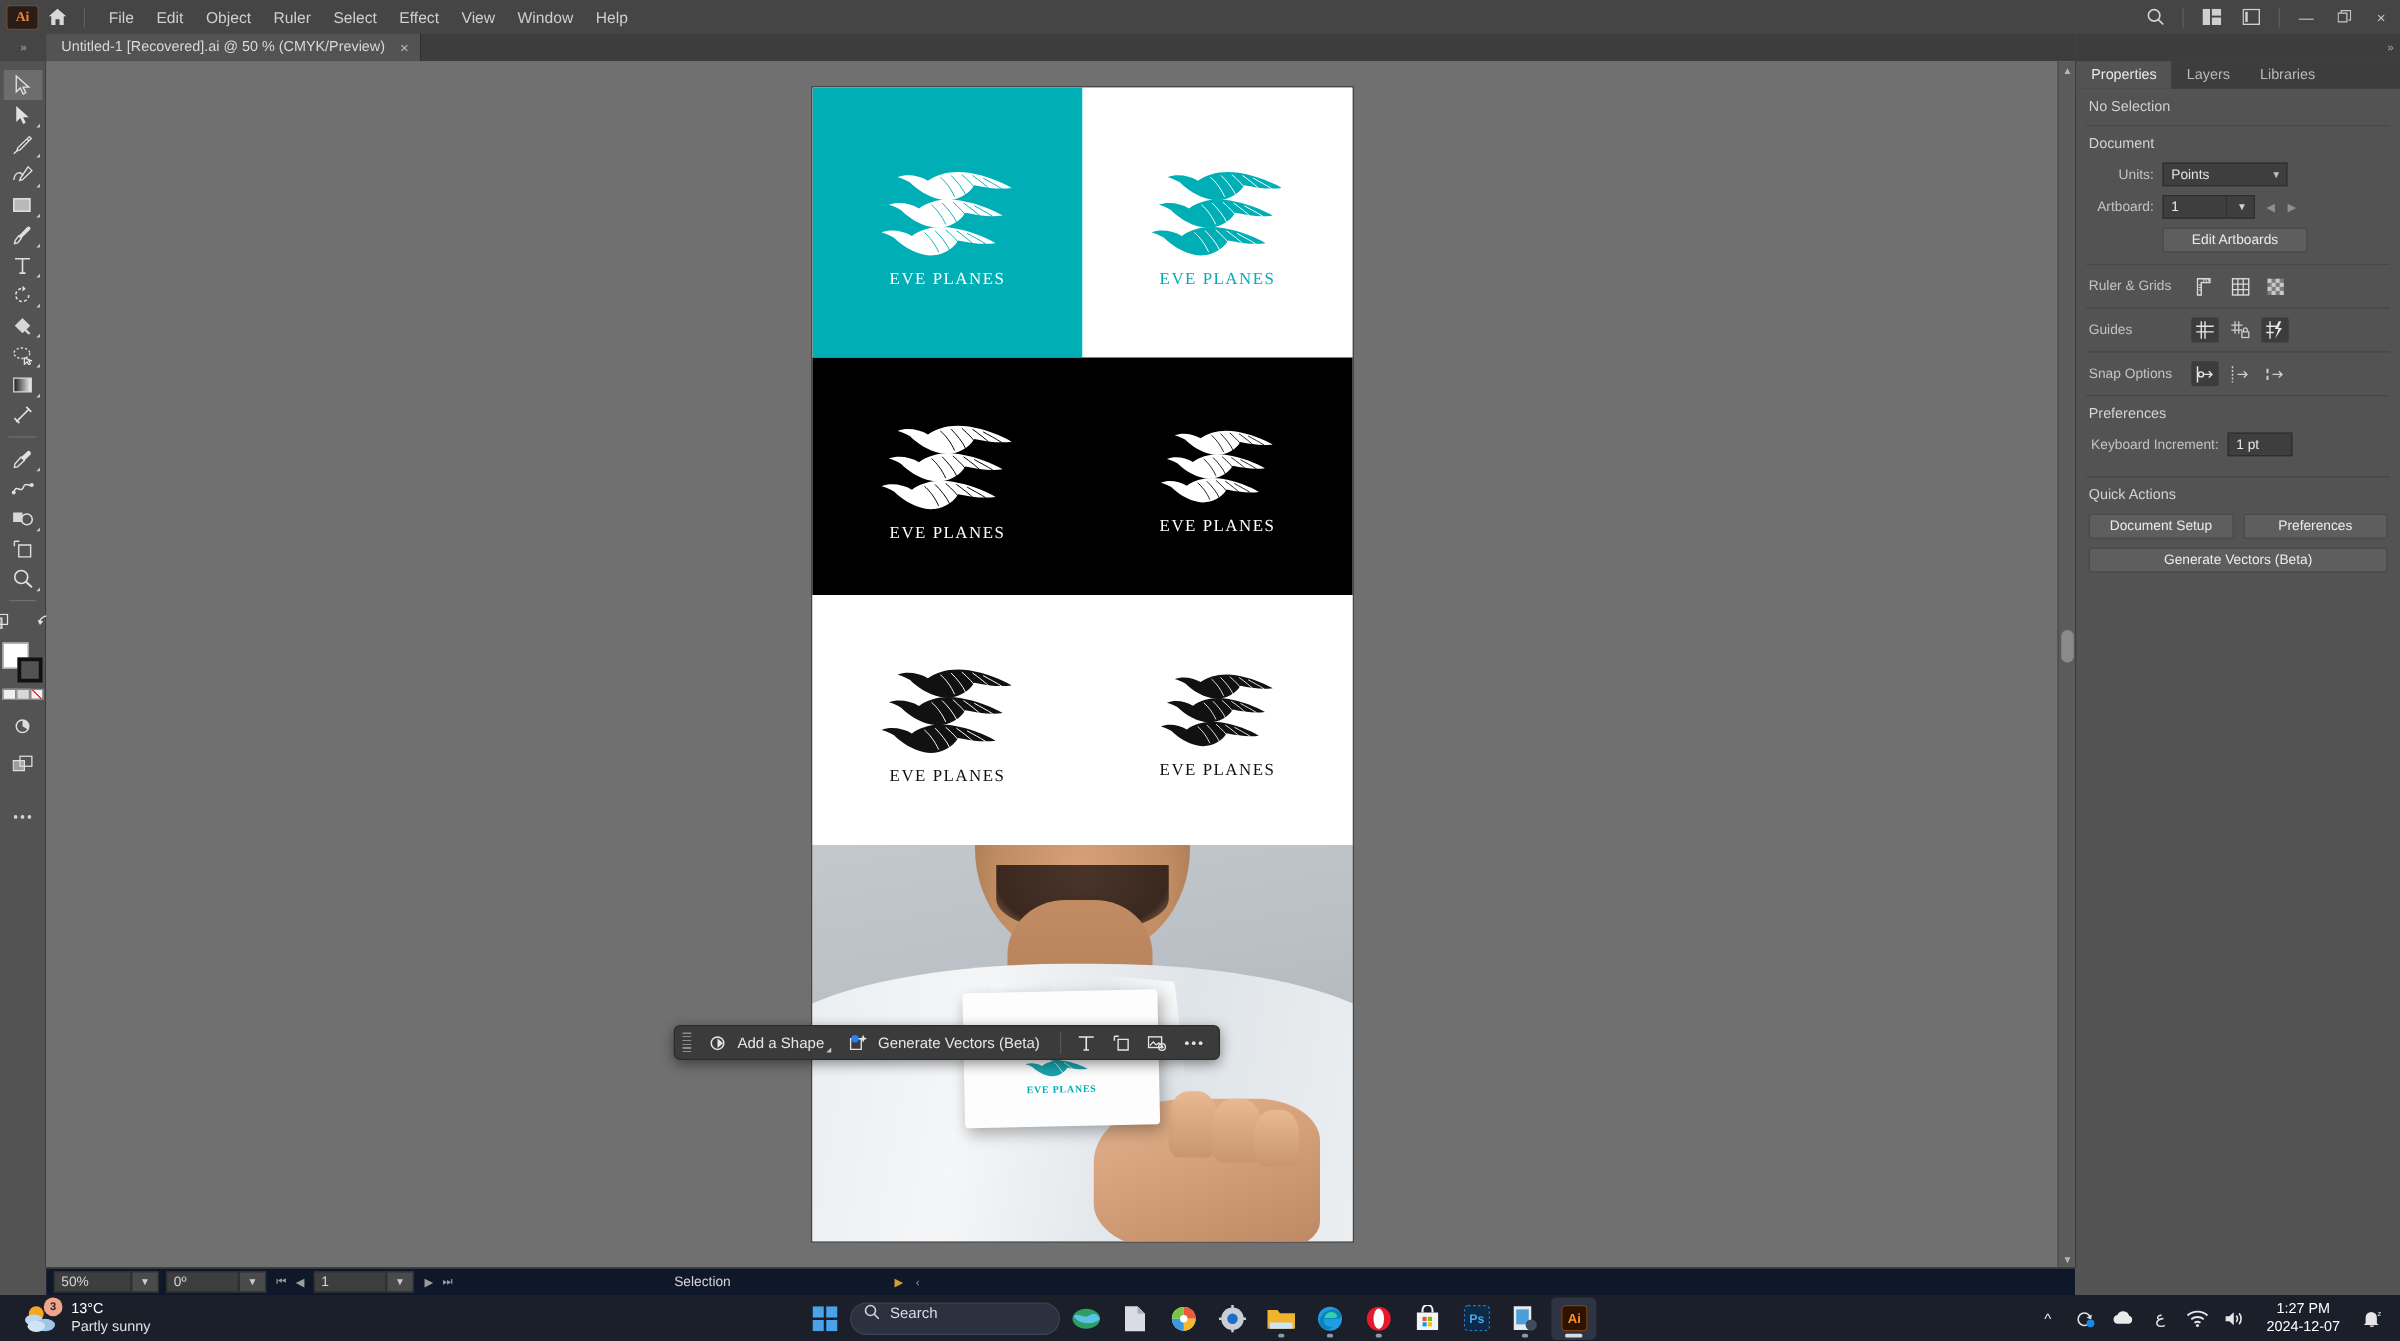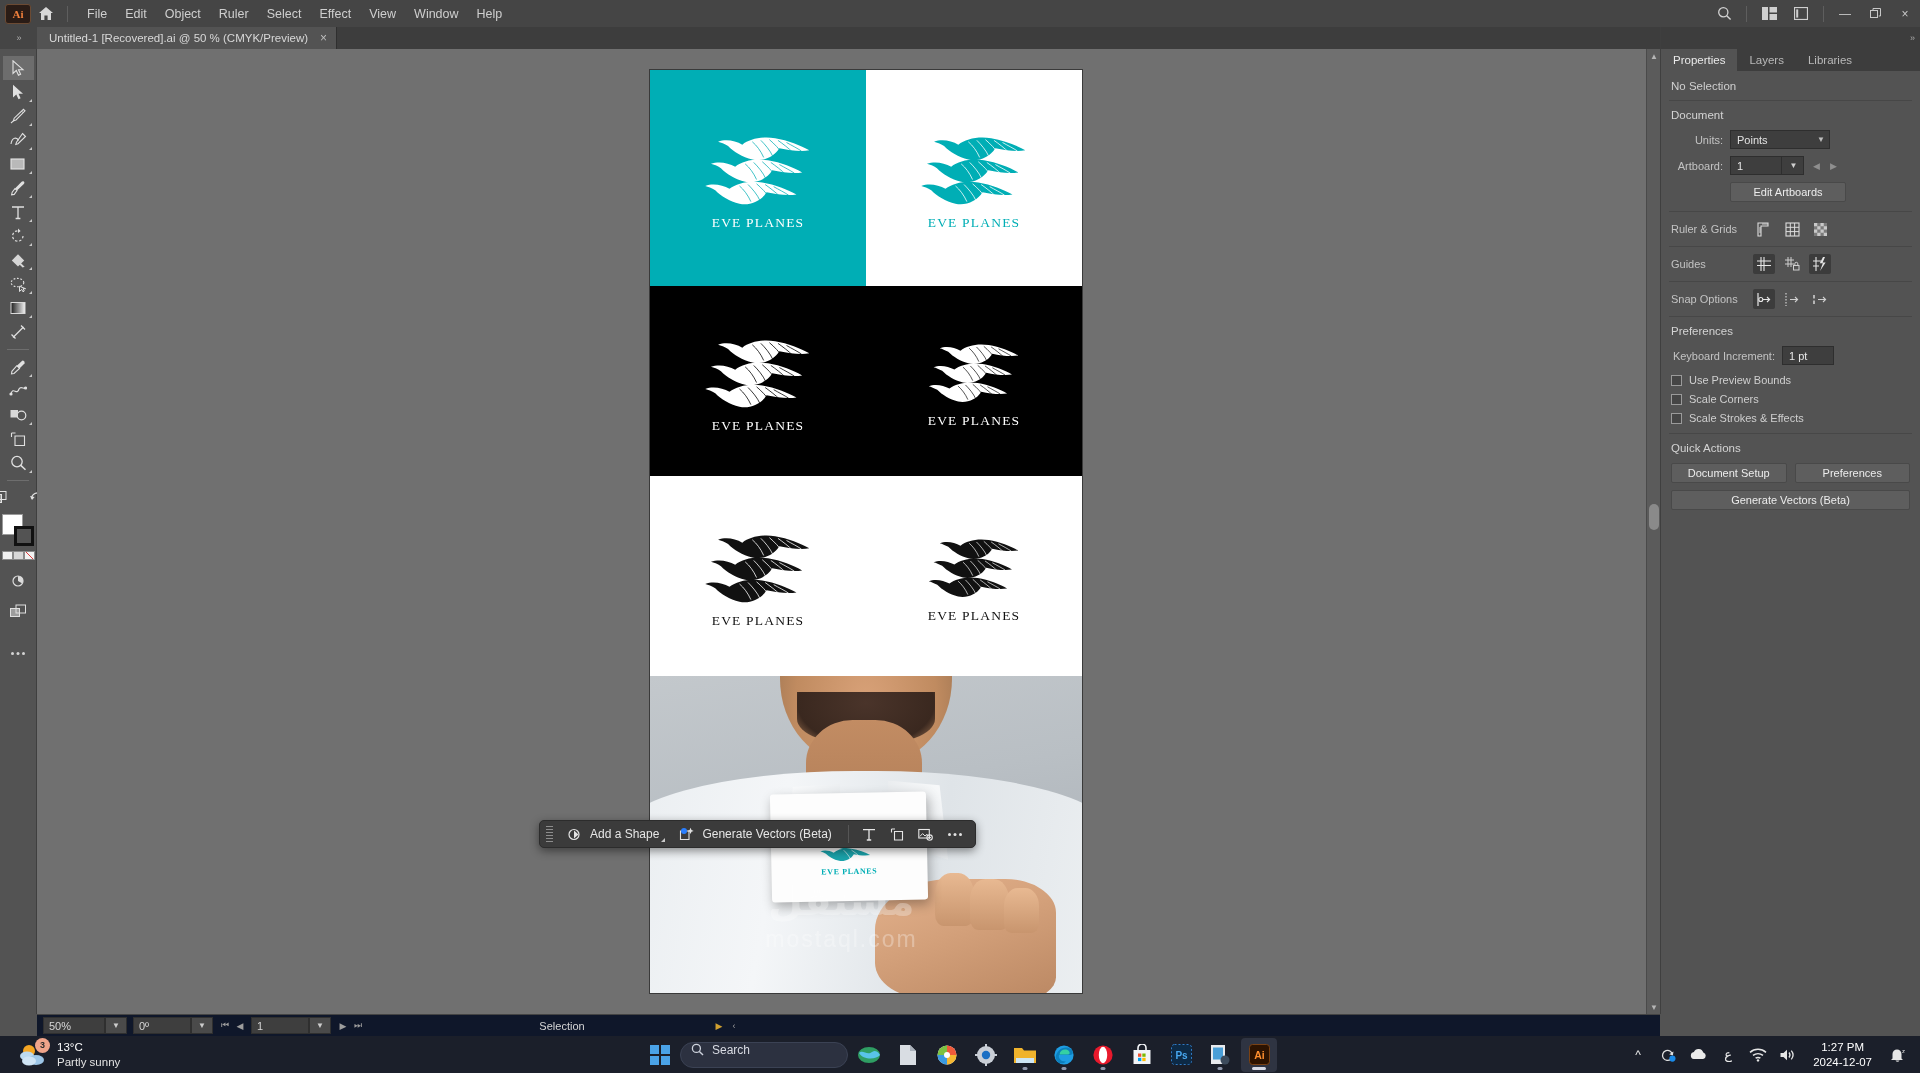--- a/index.html
+++ b/index.html
@@ -734,24 +734,20 @@
                   <path d="M66 82 C72 88 79 96 83 105"></path>
                     <path d="M86 82 C93 87 101 93 107 99"></path>
                 </g>
               </svg>
               <div class="logotext t-teal">EVE PLANES</div>
             </div>
           </div>
         </div>
       </div>
 
-      <div class="watermark">
-        <div class="wm-ar">مستقل</div>
-        <div class="wm-lat">mostaql.com</div>
-      </div>
 
       <div class="ctxbar">
         <div class="grip"></div>
         <div class="ctxbtn">
           <svg width="15" height="13" viewBox="0 0 15 13">
               <circle cx="6" cy="6.5" r="5" fill="none" stroke="#e4e4e4" stroke-width="1.2"></circle>
               <path d="M6 2.6 L10.4 6.5 L6 10.4 Z" fill="#e4e4e4"></path>
             </svg>
           <span>Add a Shape</span>
           <i style="position:absolute;right:3px;bottom:3px;width:0;height:0;border-left:4px solid transparent;border-bottom:4px solid #c9c9c9;"></i>
@@ -950,34 +946,20 @@
       <div class="rp-divider"></div>
 
       <div class="rp-sect">
         <div class="rp-title">Preferences</div>
         <div class="rp-row">
           <div class="rp-labelw" style="width:104px">Keyboard Increment:</div>
           <div class="inputbox" style="width:52px">
             <span>1 pt</span>
           </div>
         </div>
-        <div style="margin-top:9px">
-          <div class="chkrow">
-            <span class="chk"></span>
-            <span>Use Preview Bounds</span>
-          </div>
-          <div class="chkrow">
-            <span class="chk"></span>
-            <span>Scale Corners</span>
-          </div>
-          <div class="chkrow" style="margin-bottom:0">
-            <span class="chk"></span>
-            <span>Scale Strokes &amp; Effects</span>
-          </div>
-        </div>
       </div>
       <div class="rp-divider"></div>
 
       <div class="rp-sect">
         <div class="rp-title">Quick Actions</div>
         <div class="qa-grid">
           <div class="btnwide">Document Setup</div>
           <div class="btnwide">Preferences</div>
         </div>
         <div class="btnwide">Generate Vectors (Beta)</div>

